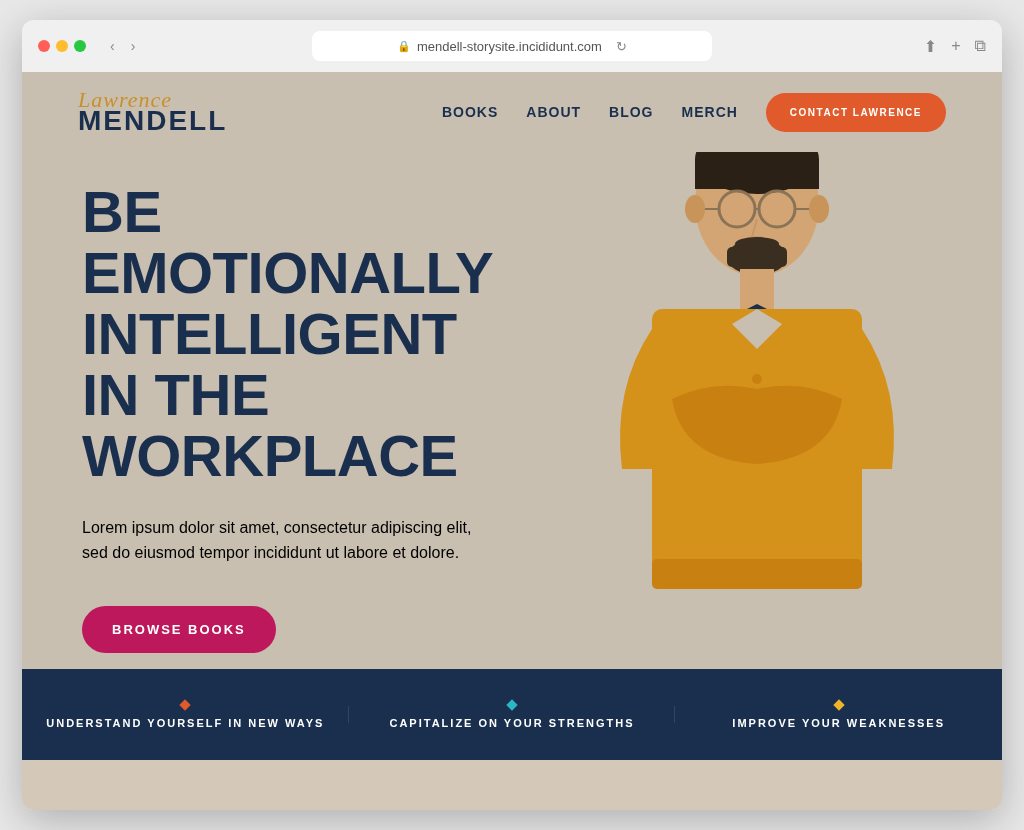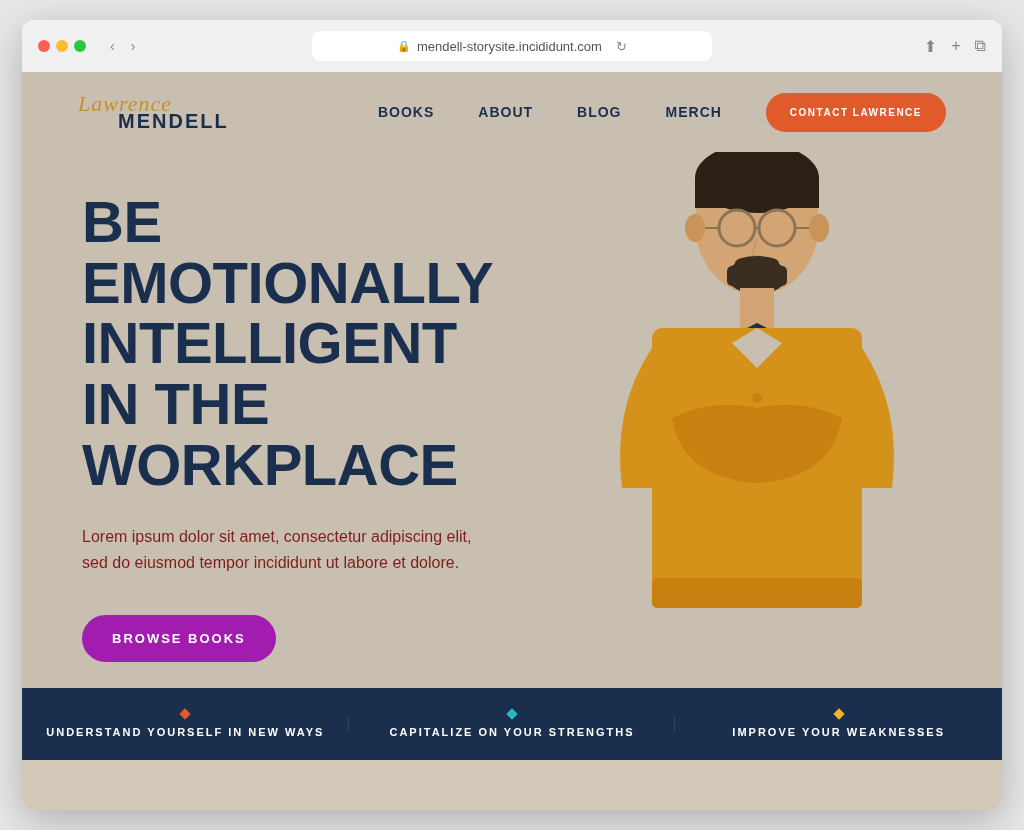--- a/index.html
+++ b/index.html
@@ -125,32 +125,31 @@
       font-family: 'Georgia', serif;
       font-style: italic;
       color: #c8902a;
       font-size: 22px;
       letter-spacing: 1px;
       font-weight: 400;
       margin-bottom: -4px;
     }
 
     .logo-main {
-      font-size: 20px;
+      font-size: 28px;
       font-weight: 900;
       color: #1a2f4e;
       letter-spacing: 2px;
       text-transform: uppercase;
-      margin-left: 40px;
     }
 
     .site-nav {
       display: flex;
       align-items: center;
-      gap: 44px;
+      gap: 28px;
     }
 
     .nav-link {
       color: #1a2f4e;
       text-decoration: none;
       font-size: 14px;
       font-weight: 600;
       letter-spacing: 1px;
       text-transform: uppercase;
     }
@@ -190,29 +189,29 @@
       color: #1a2f4e;
       line-height: 1.05;
       text-transform: uppercase;
       margin-bottom: 28px;
       letter-spacing: -0.5px;
       margin-top: 14px;
     }
 
     .hero-subtitle {
       font-size: 16px;
-      color: #7f1d1d;
+      color: #000000;
       line-height: 1.6;
       margin-bottom: 40px;
       max-width: 420px;
     }
 
     .hero-btn {
       display: inline-block;
-      background: #a21caf;
+      background: #be185d;
       color: white;
       padding: 16px 30px;
       border-radius: 30px;
       text-decoration: none;
       font-size: 13px;
       font-weight: 800;
       letter-spacing: 2px;
       text-transform: uppercase;
     }
 
@@ -231,21 +230,21 @@
       position: absolute;
       bottom: 0;
       right: 30px;
       width: 430px;
       height: 560px;
     }
 
     
     .feature-bar {
       background: #1a2f4e;
-      height: 72px;
+      height: 91px;
       display: flex;
       align-items: center;
       flex-shrink: 0;
     }
 
     .feature-item {
       flex: 1;
       display: flex;
       flex-direction: column;
       align-items: center;

